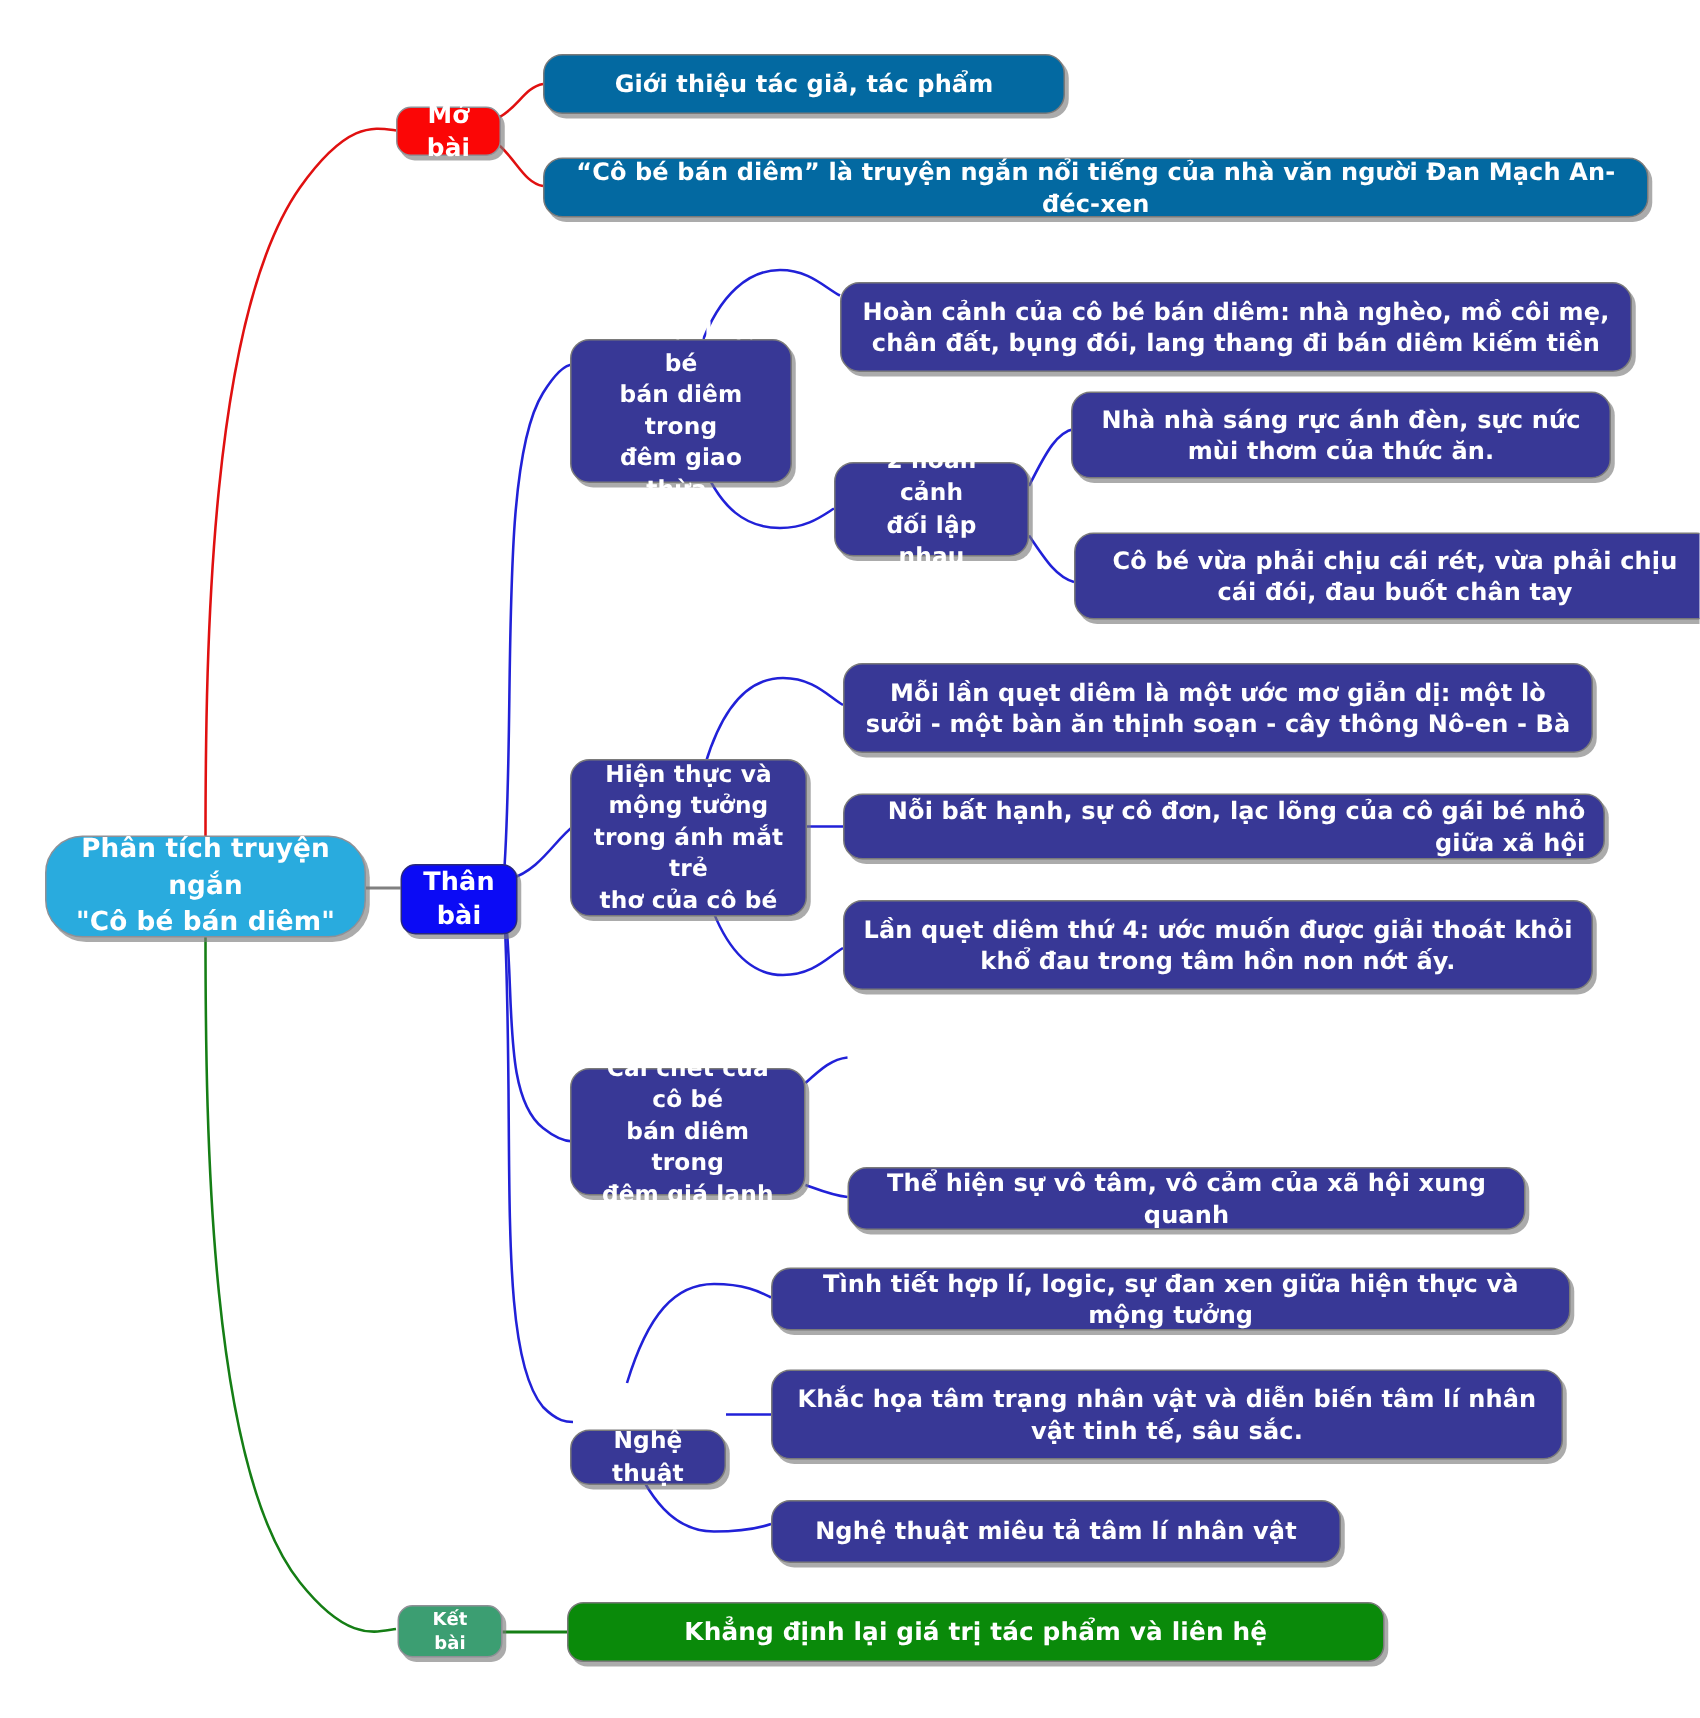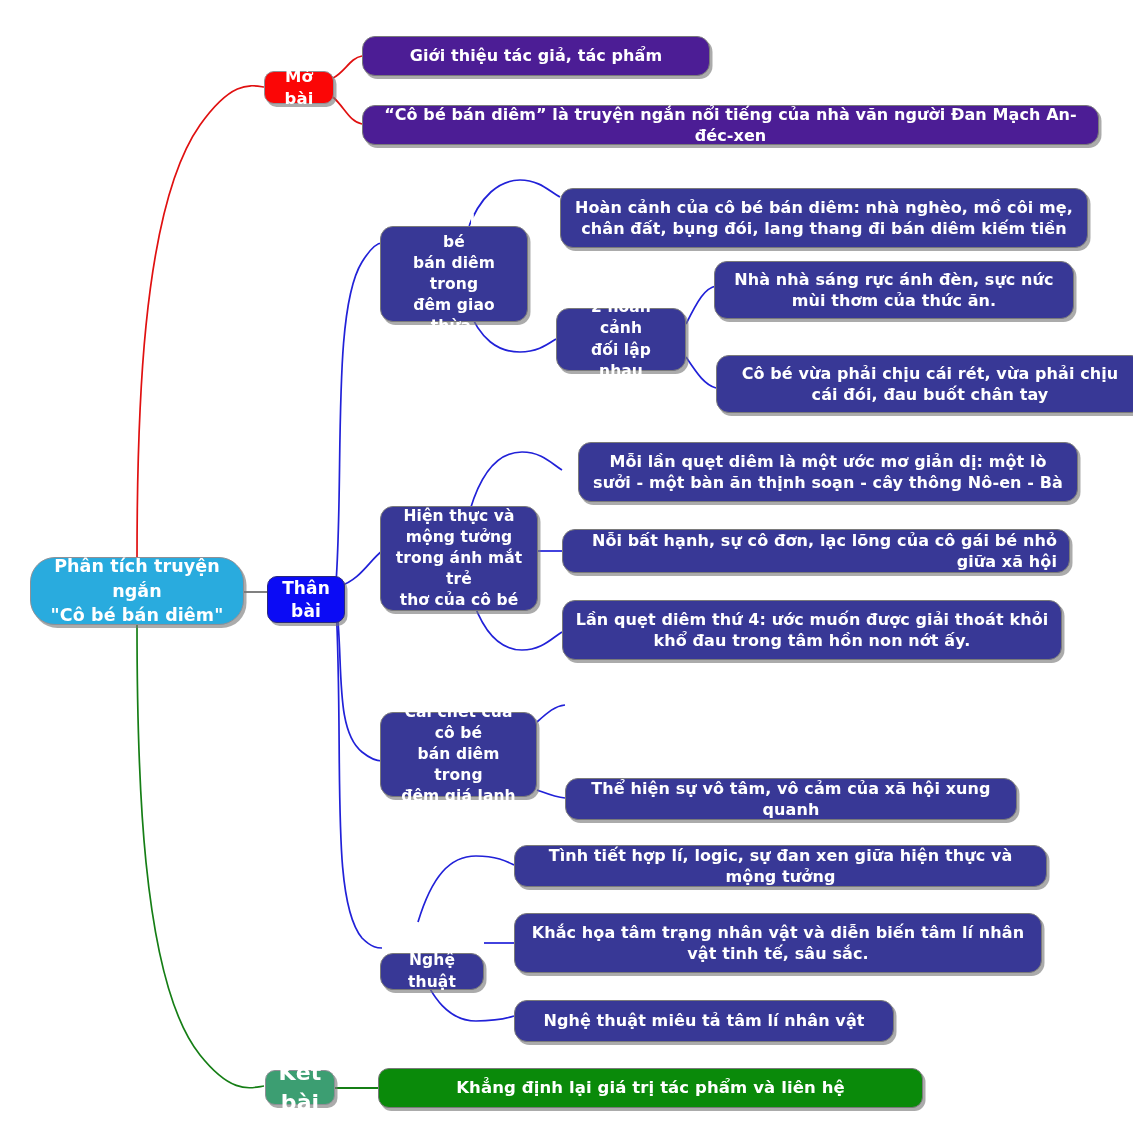--- a/index.html
+++ b/index.html
@@ -56,25 +56,25 @@
   .chip-body {
     background: #0B0BF5;
     border: 1.6px solid #2a2a7a;
     border-radius: 10px;
     font-size: 17px;
   }
   .chip-close {
     background: #3C9E72;
     border: 1.6px solid #8f9096;
     border-radius: 10px;
-    font-size: 22px;
+    font-size: 12px;
   }
   
   .leaf-red {
-    background: #4c1d95;
+    background: #0369a1;
     border: 1.5px solid #7a7a7a;
     border-radius: 13px;
     font-size: 16px;
   }
   .leaf-blue {
     background: #383896;
     border: 1.5px solid #7a7a7a;
     border-radius: 13px;
     font-size: 16px;
   }
@@ -187,21 +187,21 @@
 
   <div class="node sub-blue" style="left:380px; top:506px; width:158px; height:105px;">
     <span>
       <span>Hiện thực và</span>
       <span>mộng tưởng</span>
       <span>trong ánh mắt trẻ</span>
       <span>thơ của cô bé</span>
     </span>
   </div>
 
-  <div class="node leaf-blue" style="left:562px; top:442px; width:500px; height:60px;margin-left:16px;">
+  <div class="node leaf-blue" style="left:562px; top:442px; width:500px; height:60px;">
     <span>Mỗi lần quẹt diêm là một ước mơ giản dị: một lò sưởi - một bàn ăn thịnh soạn - cây thông Nô-en - Bà</span>
   </div>
 
   <div class="node leaf-blue" style="left:562px; top:529px; width:508px; height:44px;text-align:right;">
     <span>Nỗi bất hạnh, sự cô đơn, lạc lõng của cô gái bé nhỏ giữa xã hội</span>
   </div>
 
   <div class="node leaf-blue" style="left:562px; top:600px; width:500px; height:60px;">
     <span>Lần quẹt diêm thứ 4: ước muốn được giải thoát khỏi khổ đau trong tâm hồn non nớt ấy.</span>
   </div>

